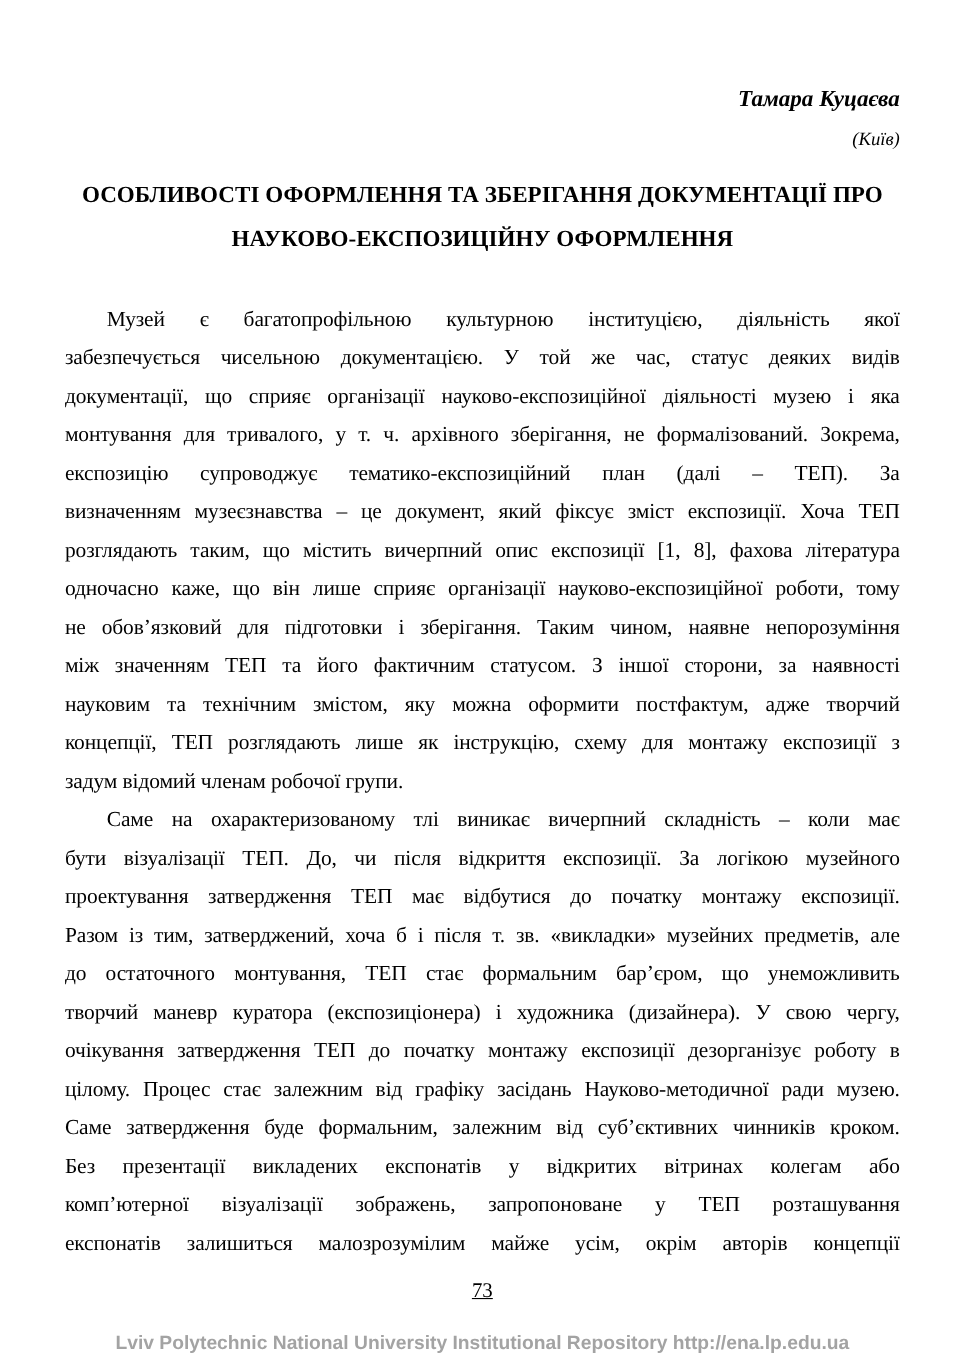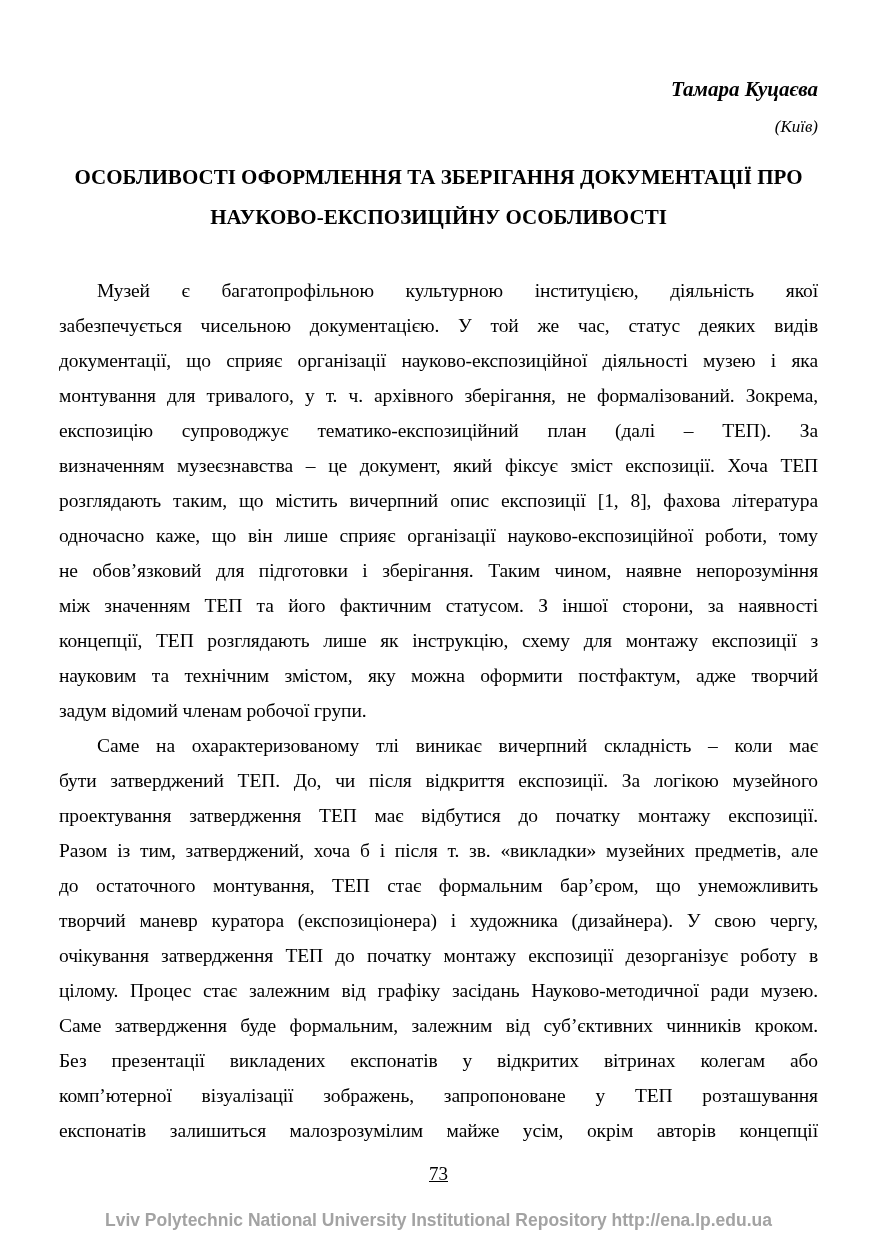--- a/index.html
+++ b/index.html
@@ -92,41 +92,41 @@
 </style>
 </head>
 <body>
 
 <div class="page">
   <div class="content">
     <div class="author-name">Тамара Куцаєва</div>
     <div class="author-location">(Київ)</div>
     <div class="page-title">
       <div>ОСОБЛИВОСТІ ОФОРМЛЕННЯ ТА ЗБЕРІГАННЯ ДОКУМЕНТАЦІЇ ПРО</div>
-      <div>НАУКОВО-ЕКСПОЗИЦІЙНУ ОСОБЛИВОСТІ</div>
+      <div>НАУКОВО-ЕКСПОЗИЦІЙНУ ОФОРМЛЕННЯ</div>
     </div>
     <div class="article-body">
         <div class="paragraph">
           <div class="line justified indent">Музей є багатопрофільною культурною інституцією, діяльність якої</div>
           <div class="line justified">забезпечується чисельною документацією. У той же час, статус деяких видів</div>
           <div class="line justified">документації, що сприяє організації науково-експозиційної діяльності музею і яка</div>
           <div class="line justified">монтування для тривалого, у т. ч. архівного зберігання, не формалізований. Зокрема,</div>
           <div class="line justified">експозицію супроводжує тематико-експозиційний план (далі – ТЕП). За</div>
           <div class="line justified">визначенням музеєзнавства – це документ, який фіксує зміст експозиції. Хоча ТЕП</div>
           <div class="line justified">розглядають таким, що містить вичерпний опис експозиції [1, 8], фахова література</div>
           <div class="line justified">одночасно каже, що він лише сприяє організації науково-експозиційної роботи, тому</div>
           <div class="line justified">не обов’язковий для підготовки і зберігання. Таким чином, наявне непорозуміння</div>
           <div class="line justified">між значенням ТЕП та його фактичним статусом. З іншої сторони, за наявності</div>
+          <div class="line justified">науковим та технічним змістом, яку можна оформити постфактум, адже творчий</div>
           <div class="line justified">концепції, ТЕП розглядають лише як інструкцію, схему для монтажу експозиції з</div>
-          <div class="line justified">науковим та технічним змістом, яку можна оформити постфактум, адже творчий</div>
           <div class="line justified last-line">задум відомий членам робочої групи.</div>
         </div>
         <div class="paragraph">
           <div class="line justified indent">Саме на охарактеризованому тлі виникає вичерпний складність – коли має</div>
-          <div class="line justified">бути затверджений ТЕП. До, чи після відкриття експозиції. За логікою музейного</div>
+          <div class="line justified">бути візуалізації ТЕП. До, чи після відкриття експозиції. За логікою музейного</div>
           <div class="line justified">проектування затвердження ТЕП має відбутися до початку монтажу експозиції.</div>
           <div class="line justified">Разом із тим, затверджений, хоча б і після т. зв. «викладки» музейних предметів, але</div>
           <div class="line justified">до остаточного монтування, ТЕП стає формальним бар’єром, що унеможливить</div>
           <div class="line justified">творчий маневр куратора (експозиціонера) і художника (дизайнера). У свою чергу,</div>
           <div class="line justified">очікування затвердження ТЕП до початку монтажу експозиції дезорганізує роботу в</div>
           <div class="line justified">цілому. Процес стає залежним від графіку засідань Науково-методичної ради музею.</div>
           <div class="line justified">Саме затвердження буде формальним, залежним від суб’єктивних чинників кроком.</div>
           <div class="line justified">Без презентації викладених експонатів у відкритих вітринах колегам або</div>
           <div class="line justified">комп’ютерної візуалізації зображень, запропоноване у ТЕП розташування</div>
           <div class="line justified">експонатів залишиться малозрозумілим майже усім, окрім авторів концепції</div>

